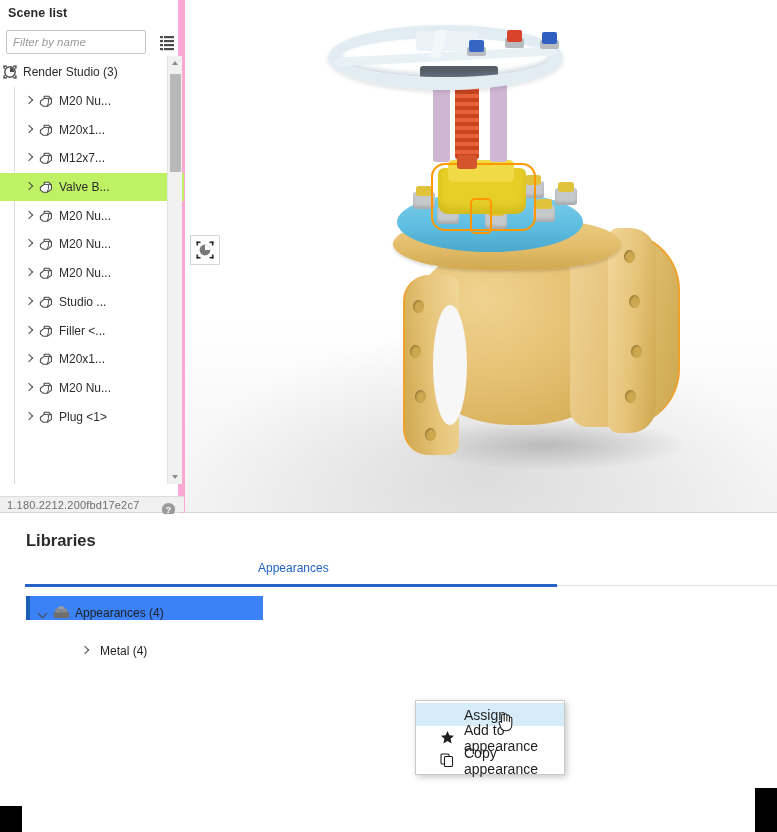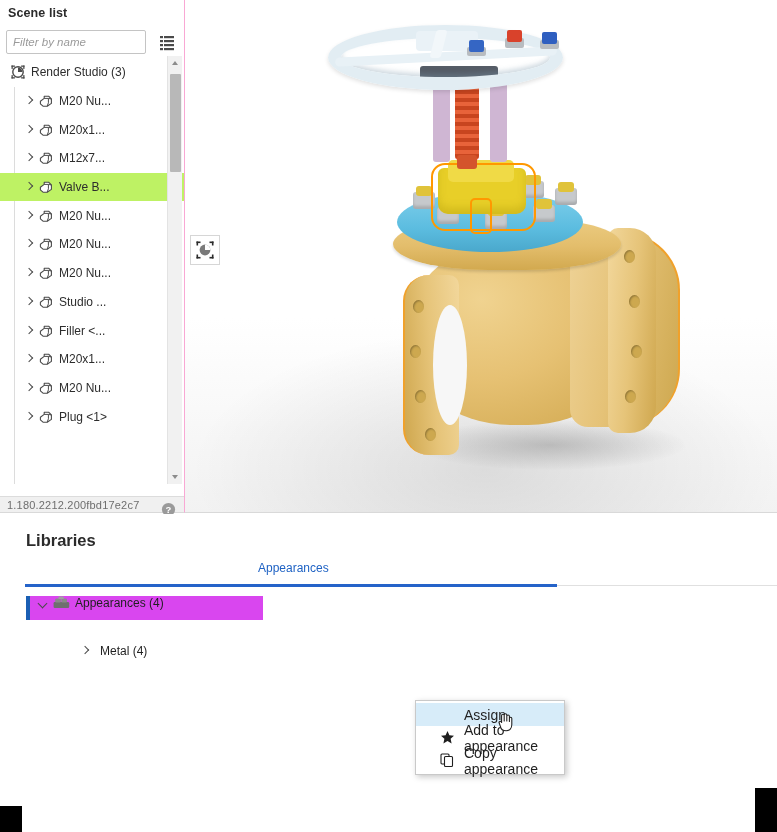--- a/index.html
+++ b/index.html
@@ -10,21 +10,21 @@
     color: #333;
     background: #ffffff;
   }
 
   
   #top-area { position:absolute; left:0; top:0; width:777px; height:515px; background:#fff; }
 
   
   #scene-panel {
     position:absolute; left:0; top:0; width:185px; height:513px;
-    background:#fff; border-right:1px solid #f9a8d4; border-bottom:1px solid #d9d9d9;
+    background:#fff; border-right:7px solid #f9a8d4; border-bottom:1px solid #d9d9d9;
   }
   #scene-title {
     position:absolute; left:8px; top:6px; font-size:12.5px; font-weight:bold; color:#2b2b2b;
     letter-spacing:.1px;
   }
   #filter-row { position:absolute; left:6px; top:30px; width:175px; height:24px; }
   #filter-input {
     width:140px; height:24px; border:1px solid #c4c4c4; border-radius:2px;
     padding:0 6px; font-size:11.5px; font-family:"Liberation Sans",sans-serif;
     color:#333; background:#fff; outline:none;
@@ -34,21 +34,21 @@
     position:absolute; left:151px; top:2px; width:20px; height:20px;
     cursor:pointer; background:transparent; border:none; padding:0;
   }
 
   
   #tree-wrap { position:absolute; left:0; top:58px; width:184px; height:426px; overflow:hidden; }
   .tree-row {
     position:relative; height:28.7px; display:flex; align-items:center;
     font-size:12px; color:#2d2d2d; white-space:nowrap; cursor:pointer;
   }
-  .tree-row.root { padding-left:10px;text-align:right; }
+  .tree-row.root { padding-left:2px;text-align:right; }
   .tree-row.lvl1 { padding-left:6px; }
   .tree-row.lvl2 { padding-left:22px; }
   .tree-row.selected { background:#bef264; }
   .tree-row.sel-light { background:#eaf4fb; }
   .caret {
     width:14px; height:14px; flex:0 0 14px; position:relative; margin-right:2px;
   }
   .caret.right::before {
     content:""; position:absolute; left:4px; top:3px; width:5px; height:5px;
     border-right:1.6px solid #4a4a4a; border-bottom:1.6px solid #4a4a4a;
@@ -229,22 +229,22 @@
   #tab-underline {
     position:absolute; left:25px; top:26px; width:532px; height:2.5px; background:#2563c9;
   }
   #tab-rest-line {
     position:absolute; left:557px; top:27px; width:220px; height:1px; background:#e0e0e0;
   }
 
   
   #app-tree-item {
     position:absolute; left:26px; top:82px; width:237px; height:24px;
-    background:#d946ef; border-left:4px solid #1a5fb4;
-    display:flex; align-items:flex-start; cursor:pointer;
+    background:#3b82f6; border-left:4px solid #1a5fb4;
+    display:flex; align-items:flex-end; cursor:pointer;
   }
   #app-tree-item .caret { margin-left:6px; }
   #app-folder-icon { width:17px; height:14px; margin:0 5px 0 1px; position:relative; }
   #app-tree-label { font-size:12px; color:#1f1f1f; }
   #metal-item {
     position:absolute; left:26px; top:126px; width:237px; height:22px;
     display:flex; align-items:center; cursor:pointer; padding-left:30px;
   }
   #metal-label { font-size:12px; color:#1f1f1f; }
 

